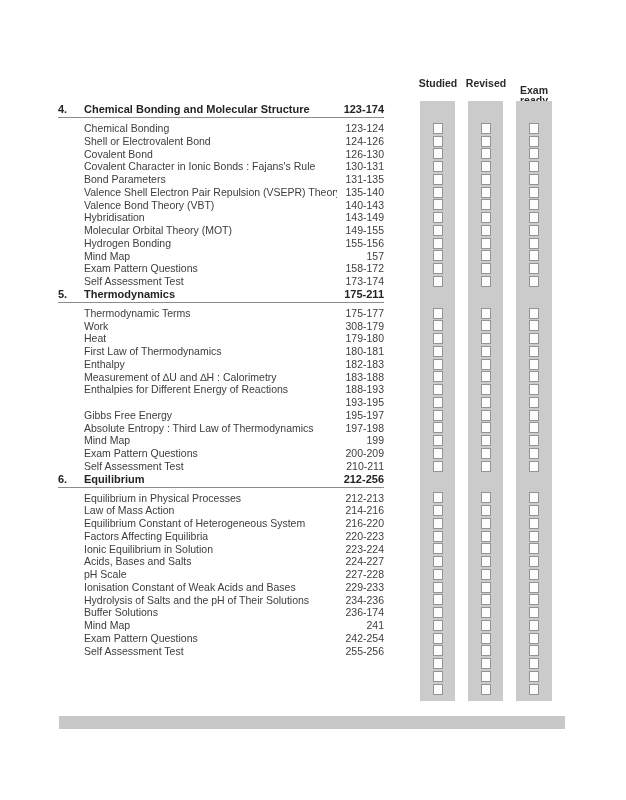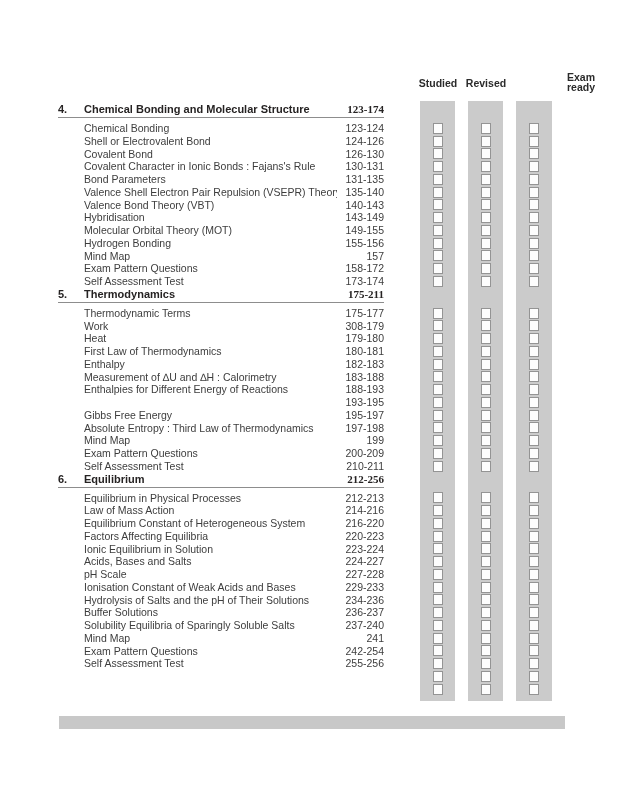--- a/index.html
+++ b/index.html
@@ -9,34 +9,34 @@
   }
   
   .toc { position:absolute; left:58px; top:103px; width:326px; }
   .chapter-heading {
     position:relative; height:19px; display:flex; align-items:flex-start;
     font-size:11px; font-weight:700; color:#262323; line-height:12px;
     white-space:nowrap;
   }
   .ch-num { width:26px; flex:0 0 26px; }
   .ch-title { flex:1 1 auto; overflow:hidden; }
-  .ch-pages { margin-left:auto; padding-left:8px;font-family:Liberation Serif, serif; }
+  .ch-pages { margin-left:auto; padding-left:8px; }
   .rule { position:absolute; left:0; right:0; top:14px; height:1px; background:#8d8d8d; }
   .item {
     display:flex; height:12.75px; line-height:12.9px; font-size:10.5px;
     color:#3d3d3d; padding-left:26px; white-space:nowrap;
   }
   .it-title { flex:1 1 auto; overflow:hidden; }
   .it-pages { margin-left:auto; padding-left:8px; }
   
   .col-head {
     position:absolute; top:78px; width:56px; text-align:center;
     font-size:10.5px; font-weight:700; color:#2b2b2b; line-height:10px;
   }
-  .col-head.two-line { top:72px; width:40px;margin-left:47px; }
+  .col-head.two-line { top:85px; width:40px; }
   .bar { position:absolute; top:101px; height:600px; background:#cbcbcb; }
   .cb {
     position:absolute; width:10px; height:11px; left:50%; margin-left:-5px;
     background:#fdfdfd; border:1px solid #949494; box-sizing:border-box;
   }
   
   .footer-bar { position:absolute; left:59px; top:716px; width:506px; height:13px; background:#c8c8c8; }
 </style>
 </head>
 <body>
@@ -243,27 +243,23 @@
     <span class="it-pages">229-233</span>
   </div>
 
   <div class="item">
     <span class="it-title">Hydrolysis of Salts and the pH of Their Solutions</span>
     <span class="it-pages">234-236</span>
   </div>
 
   <div class="item">
     <span class="it-title">Buffer Solutions</span>
-    <span class="it-pages">236-237</span>
-  </div>
-
-  <div class="item">
-    <span class="it-title">Solubility Equilibria of Sparingly Soluble Salts</span>
-    <span class="it-pages">237-240</span>
-  </div>
+    <span class="it-pages">236-174</span>
+  </div>
+
 
   <div class="item">
     <span class="it-title">Mind Map</span>
     <span class="it-pages">241</span>
   </div>
 
   <div class="item">
     <span class="it-title">Exam Pattern Questions</span>
     <span class="it-pages">242-254</span>
   </div>

